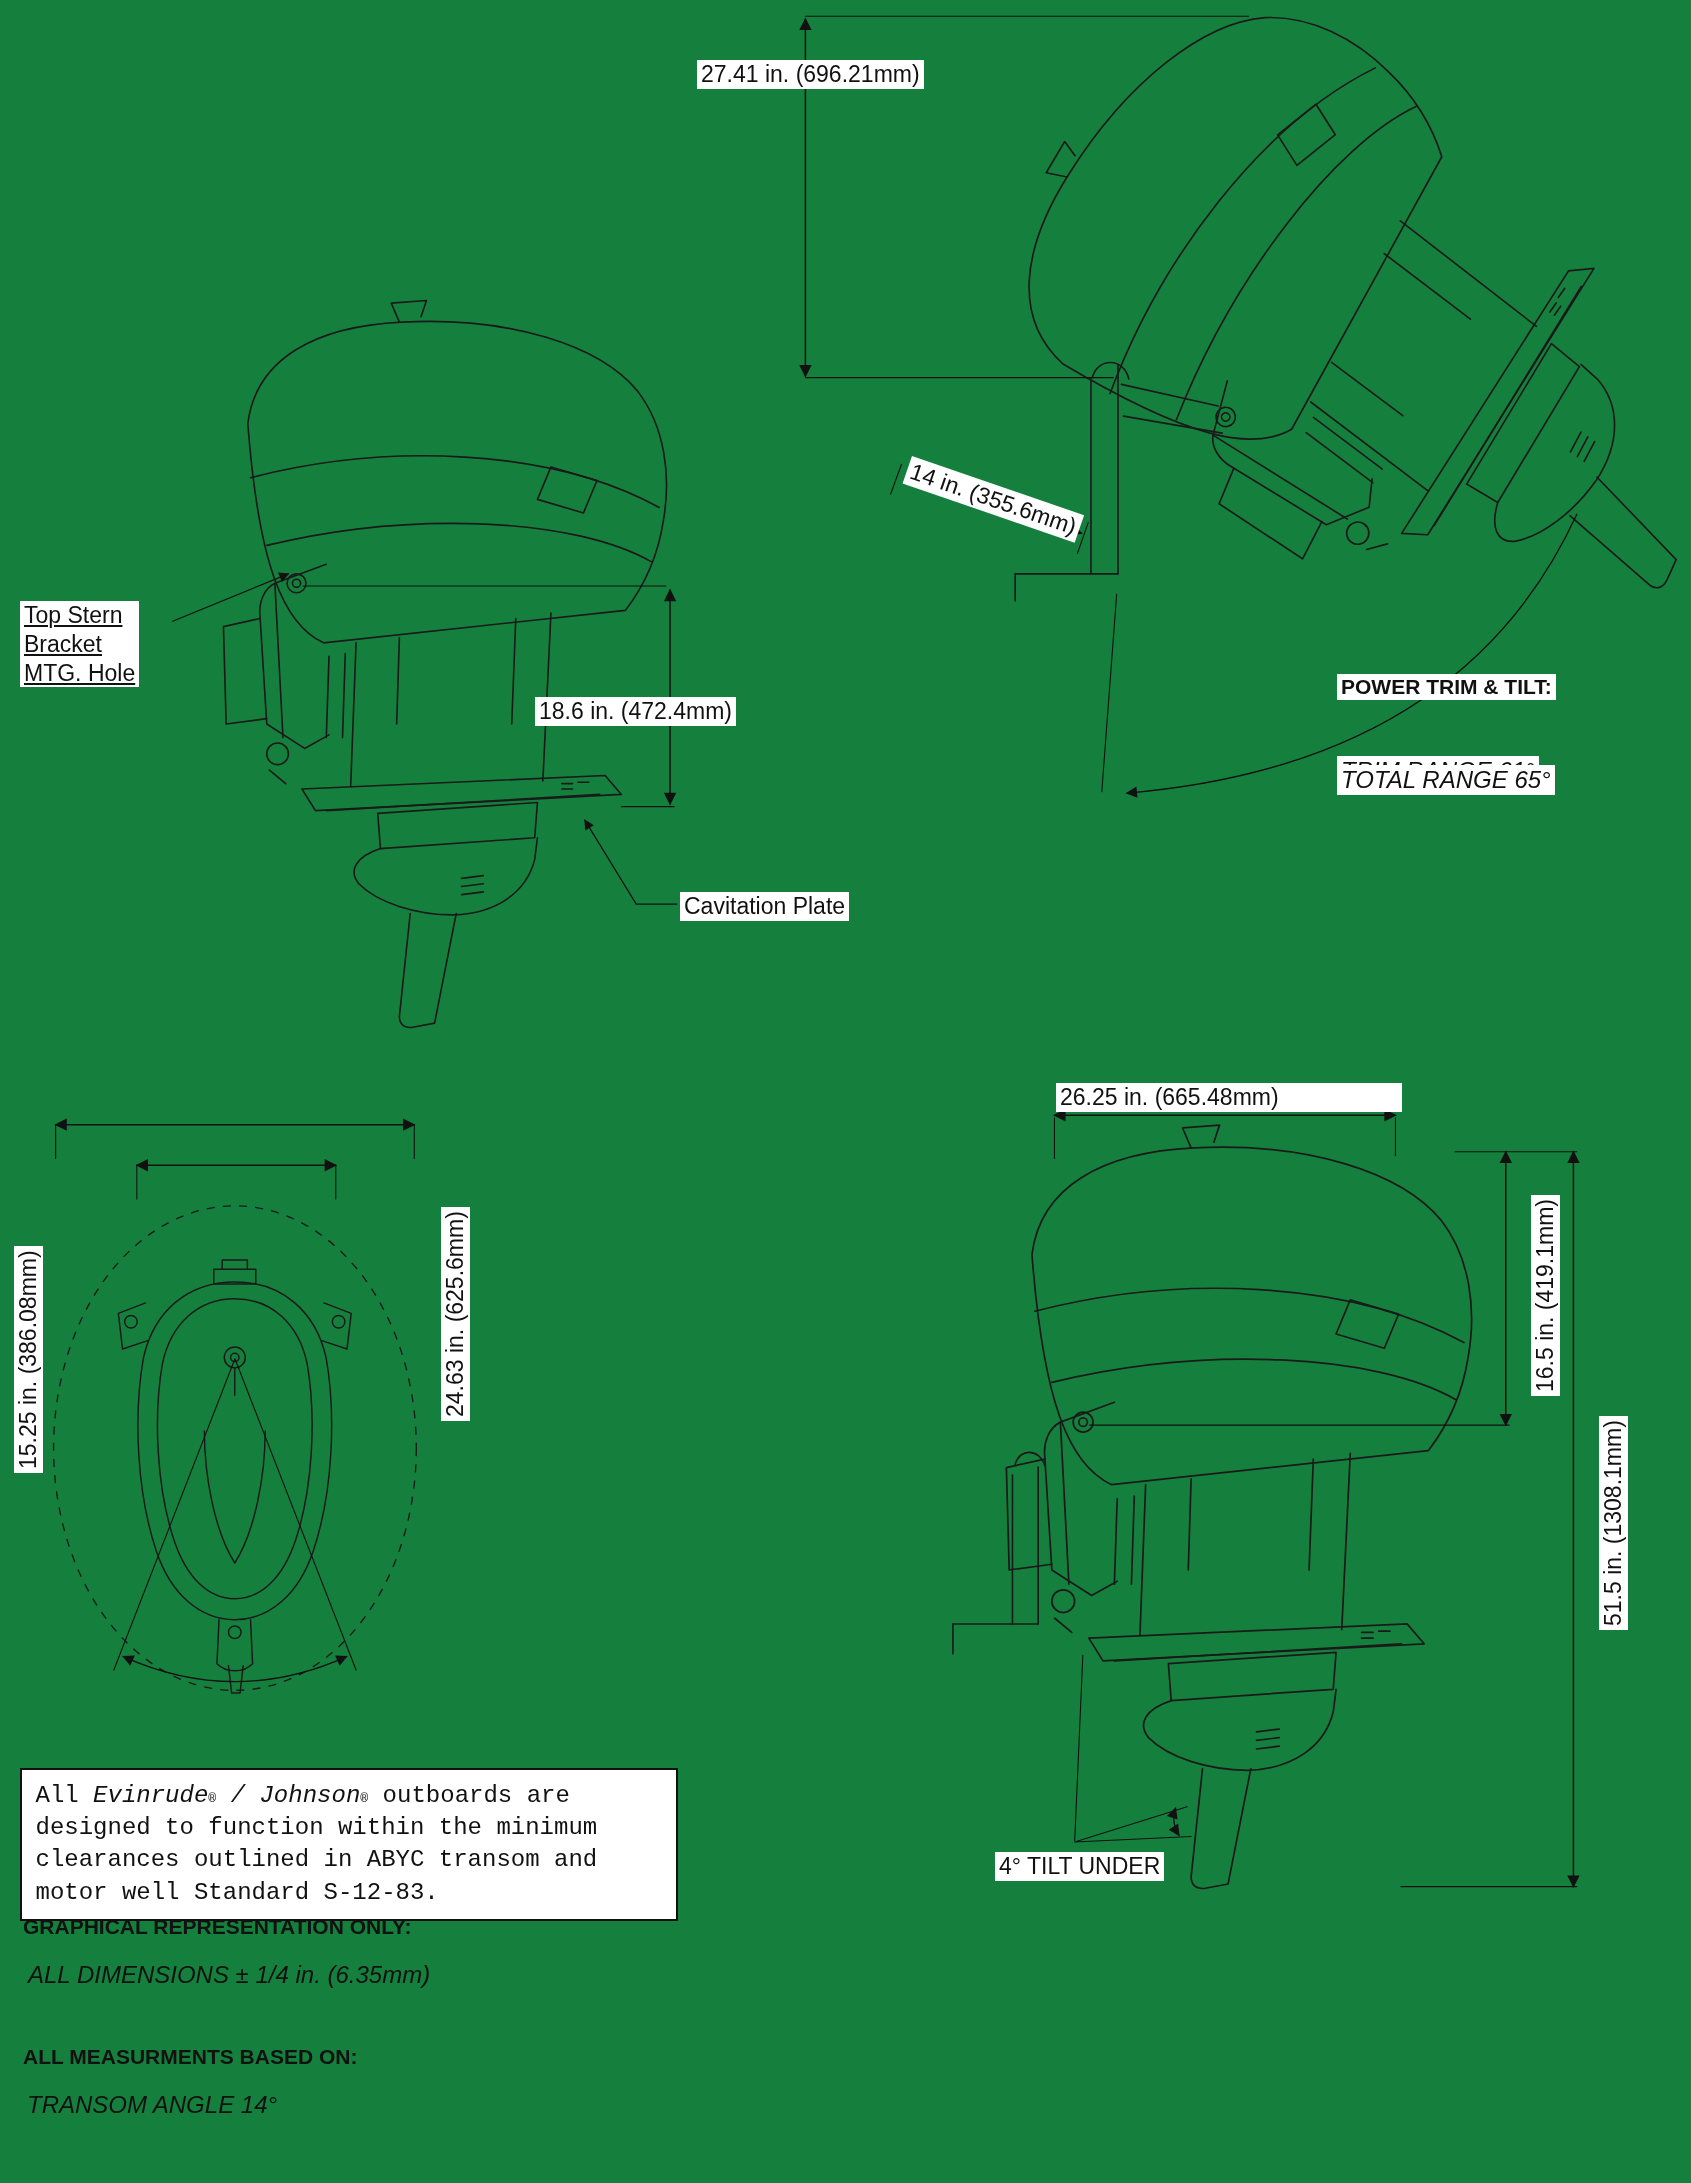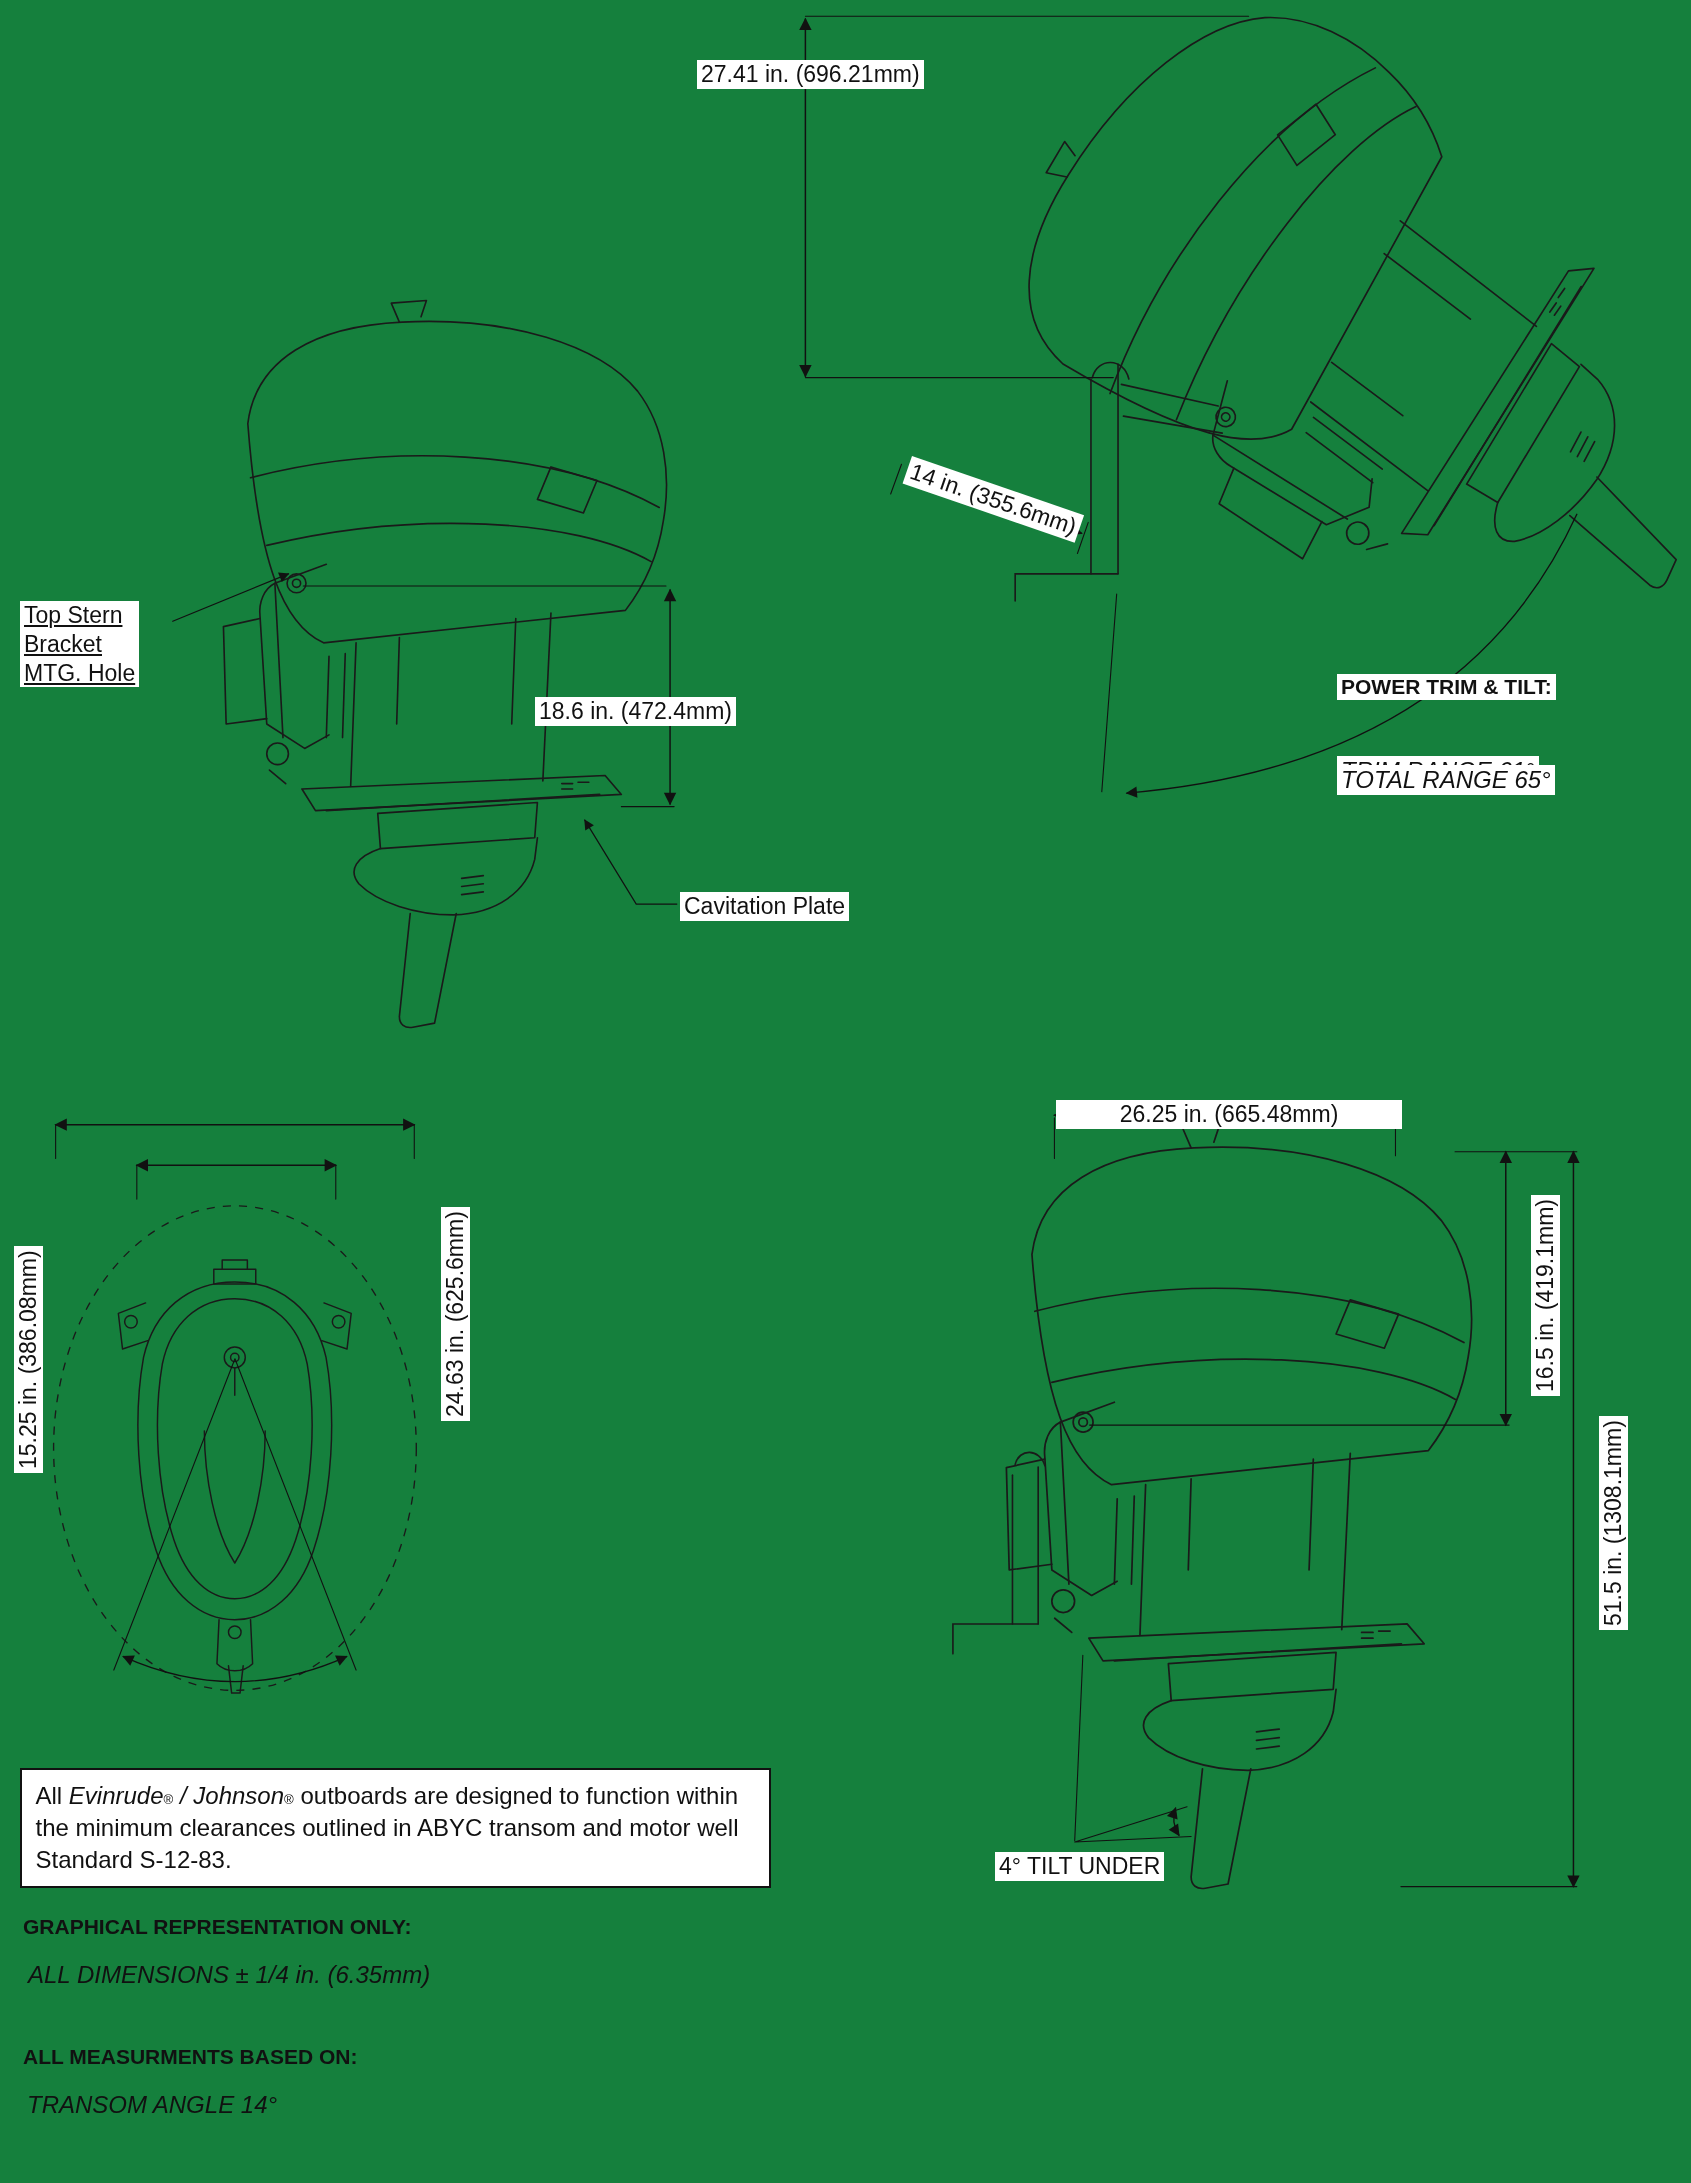--- a/index.html
+++ b/index.html
@@ -4,26 +4,26 @@
 <style>
   html,body{margin:0;padding:0;background:#fff;}
   #page{position:relative;width:1692px;height:2183px;background:#15803d;overflow:hidden;
         font-family:"Liberation Sans",sans-serif;color:#111;}
   svg{position:absolute;left:0;top:0;}
   .lbl{position:absolute;font-size:23px;line-height:1.25;color:#111;background:#fff;
        padding:0 4px;white-space:nowrap;}
   .multi{white-space:pre-line;text-decoration:underline;}
   .vlbl{transform:rotate(-90deg);transform-origin:0 0;}
   .tilt14{transform:rotate(19deg);transform-origin:0 0;}
-  .ctr{text-align:center;margin-top:17px;}
+  .ctr{text-align:left;}
   .bold{font-weight:bold;font-size:21px;}
   .ital{font-style:italic;font-size:24px;}
-  .notebox{position:absolute;left:20px;top:1768px;width:751px;box-sizing:border-box;
+  .notebox{position:absolute;left:20px;top:1768px;width:658px;box-sizing:border-box;
            border:2px solid #111;padding:9.5px 13.5px;font-size:24px;line-height:1.35;
-           background:#fff;}
+           background:#fff;font-family:Liberation Mono, monospace;}
   .brand{font-style:italic;}
   .reg{font-size:0.55em;}
 </style>
 </head>
 <body>
 
 <div id="page">
 
   <svg width="1692" height="2183" viewBox="0 0 2500 3226">
     <defs>

